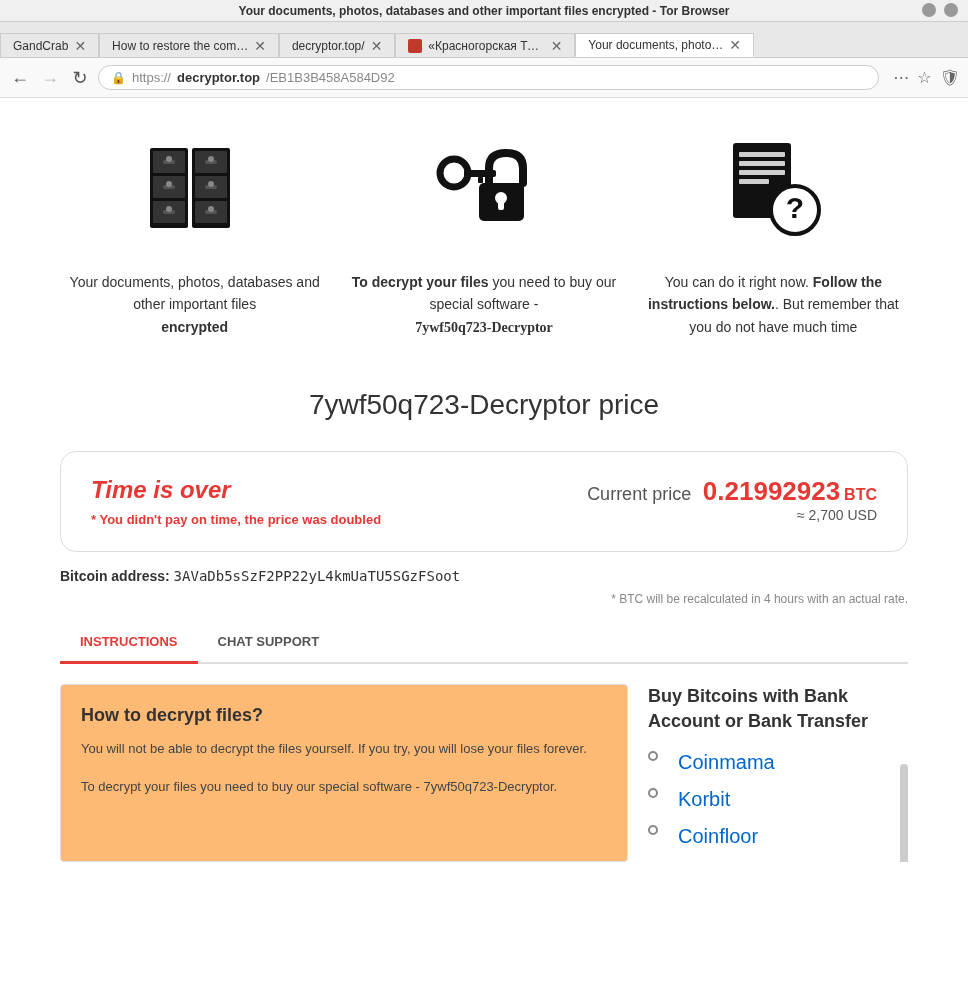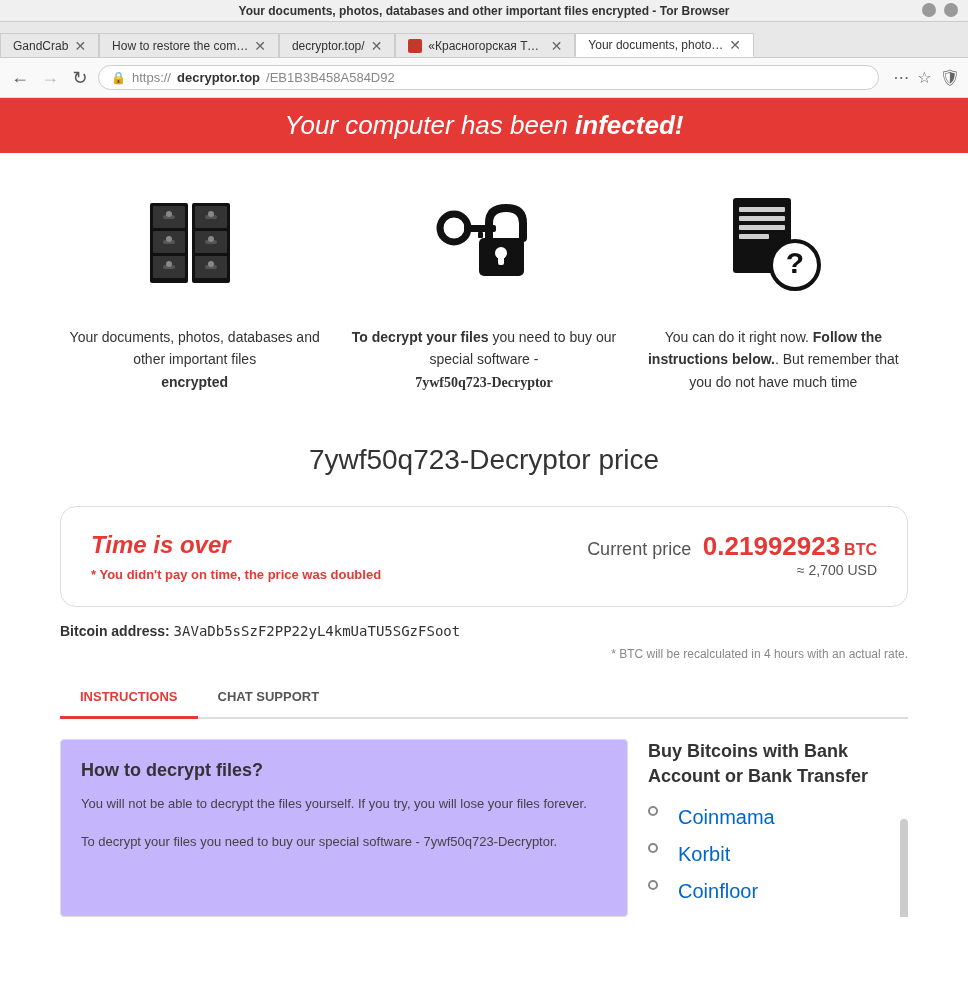--- a/index.html
+++ b/index.html
@@ -214,21 +214,21 @@
     .main-section {
       display: flex;
       gap: 20px;
       margin: 20px 60px;
     }
     .instructions-box {
       flex: 1;
       border: 1px solid #ddd;
       border-radius: 4px;
       padding: 20px;
-      background: #c4b5fd;
+      background: #fdba74;
     }
     .instructions-title {
       font-size: 18px;
       font-weight: bold;
       margin-bottom: 12px;
       color: #333;
     }
     .instructions-text {
       font-size: 13px;
       line-height: 1.7;
@@ -324,23 +324,20 @@
   </div>
   <div class="address-right-icons">
     <span class="addr-icon">⋯</span>
     <span class="addr-icon">☆</span>
     <span class="addr-icon">🛡</span>
   </div>
 </div>
 
 <div class="page-content">
 
-  <div class="header-banner">
-    <span>Your computer has been </span><span class="infected">infected!</span>
-  </div>
 
   <div class="three-col">
 
     <div class="col">
       <div class="icon-area cabinet-icon">
         <svg viewBox="0 0 100 100" xmlns="http://www.w3.org/2000/svg">
 
           <rect x="5" y="10" width="38" height="80" rx="2" fill="#111"></rect>
           <rect x="47" y="10" width="38" height="80" rx="2" fill="#111"></rect>
 

